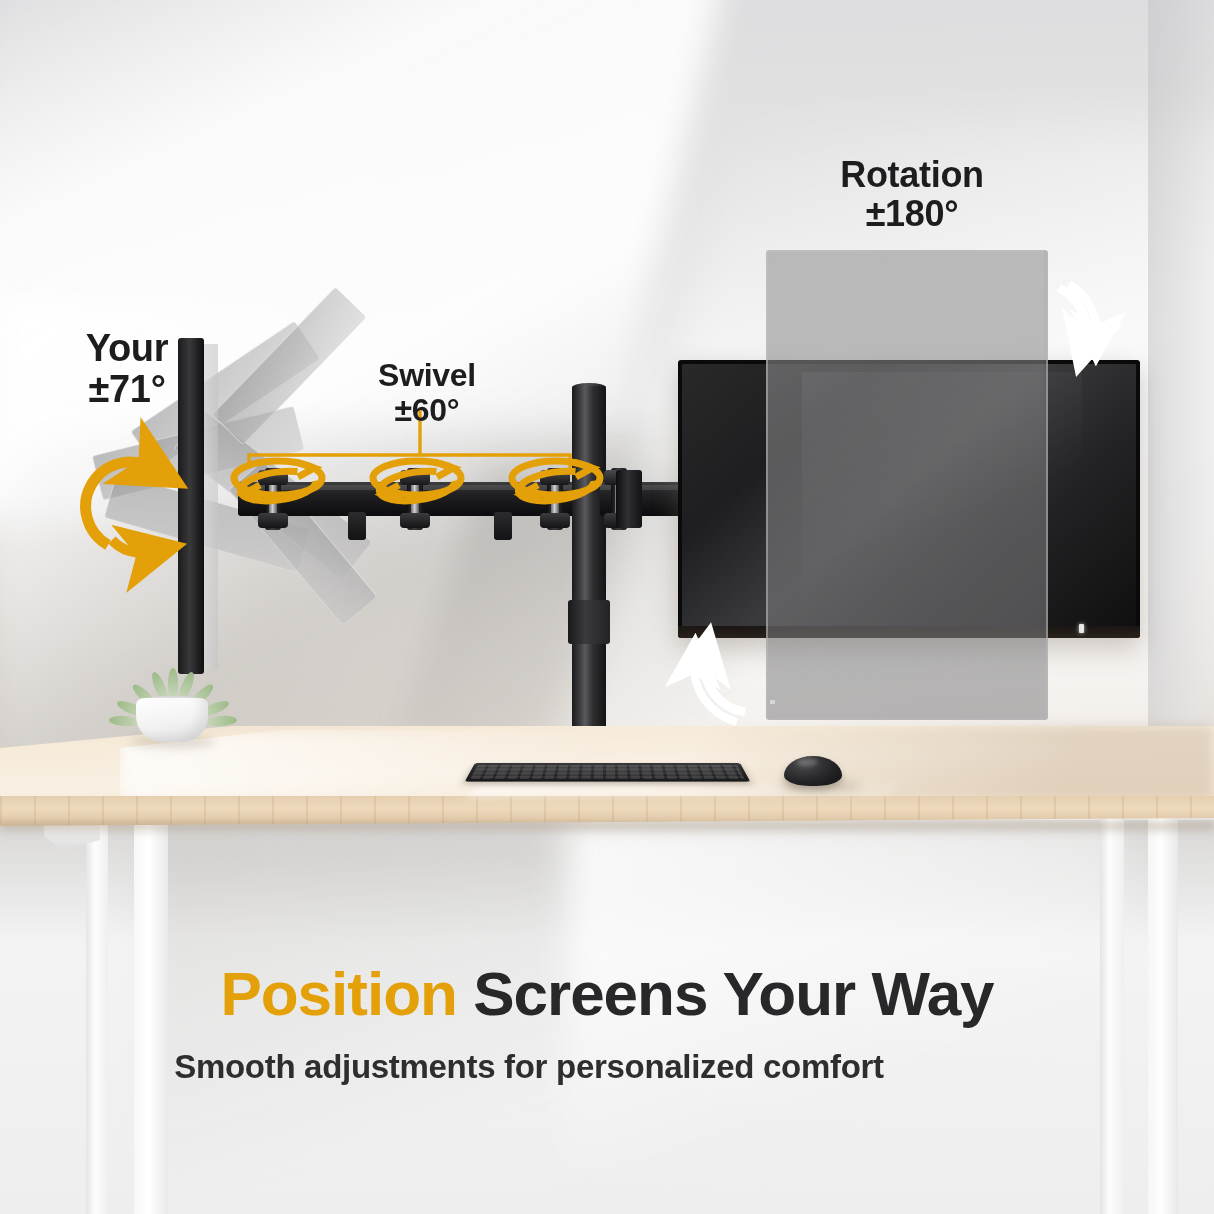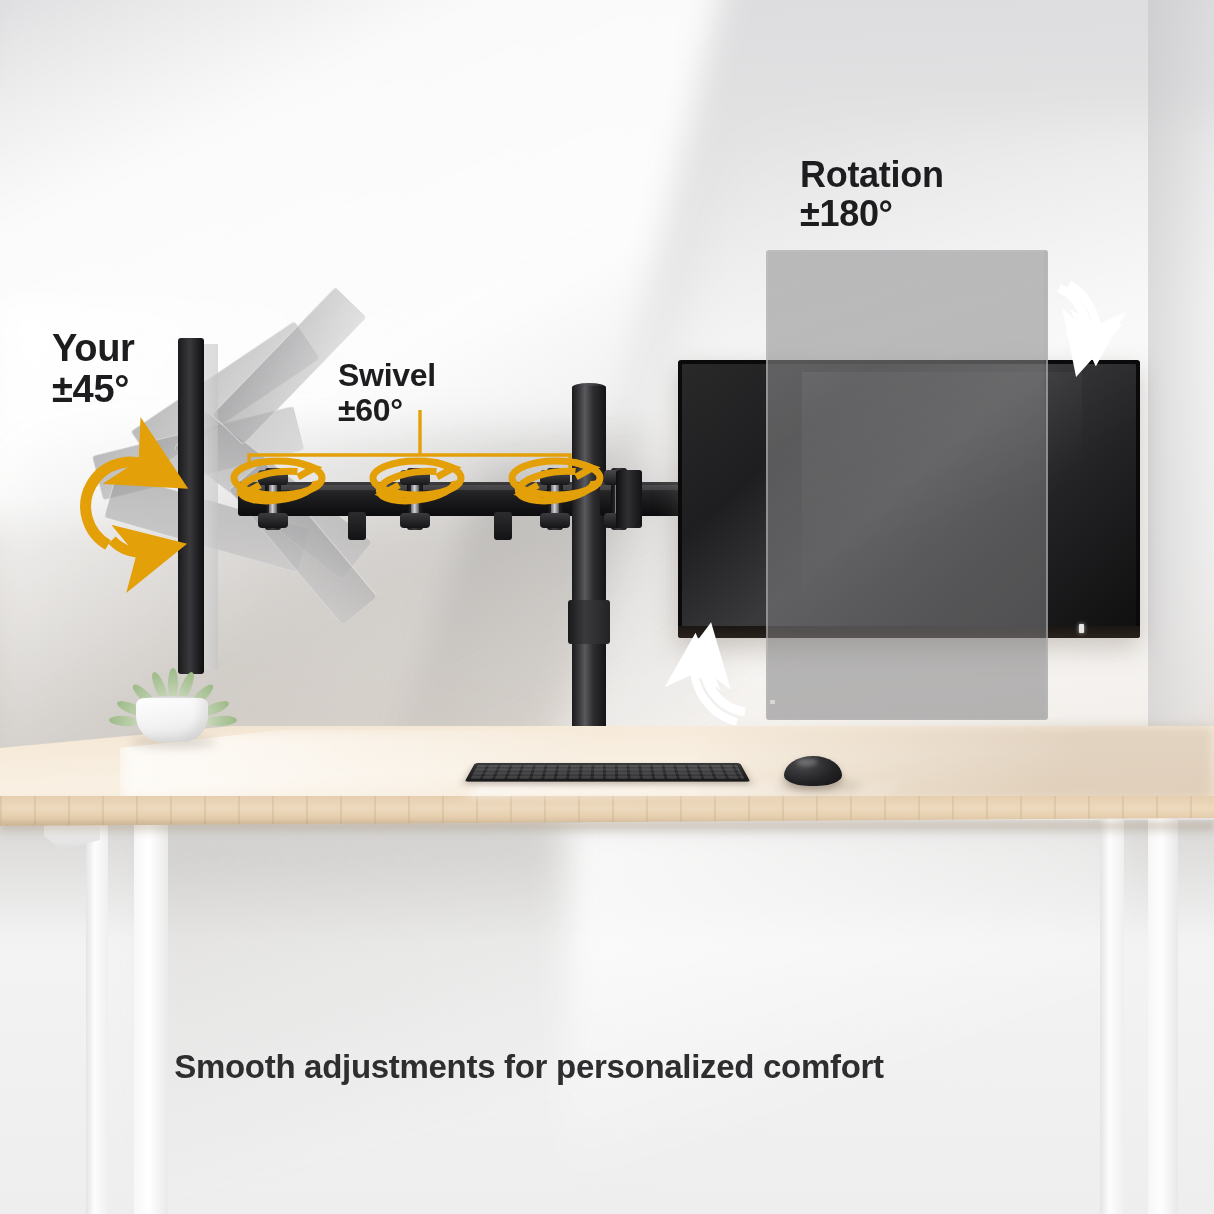--- a/index.html
+++ b/index.html
@@ -176,21 +176,21 @@
   .ghost-portrait{position:absolute;left:766px;top:250px;width:278px;height:466px;border-radius:3px;
       background:rgba(128,128,130,.55);border:2px solid rgba(186,186,188,.55);}
   .ghost-portrait-inner{position:absolute;left:766px;top:250px;width:278px;height:466px;
       background:linear-gradient(160deg,rgba(255,255,255,.10),rgba(255,255,255,0) 60%);}
   .ghost-led{position:absolute;left:770px;top:700px;width:5px;height:4px;background:rgba(230,230,230,.7);}
 
   
   .svg-layer{position:absolute;left:0;top:0;width:1214px;height:1214px;pointer-events:none;}
 
   
-  .label{position:absolute;color:#1d1d1f;font-weight:700;text-align:left;line-height:1.08;
+  .label{position:absolute;color:#1d1d1f;font-weight:700;text-align:center;line-height:1.08;
       letter-spacing:-.3px;}
   .label .l1{display:block;}
   .label .l2{display:block;}
   .lbl-tilt{left:52px;top:328px;width:150px;font-size:38px;}
   .lbl-swivel{left:338px;top:358px;width:178px;font-size:32px;}
   .lbl-rot{left:800px;top:156px;width:224px;font-size:36px;}
 
   
   .headline{position:absolute;left:0;top:958px;width:1214px;text-align:center;
       font-size:62px;font-weight:700;letter-spacing:-1px;color:#28282a;}
@@ -366,26 +366,27 @@
       <path d="M1069,284 A58,58 0 0 1 1097,336" fill="none" stroke="#ffffff" stroke-width="8" marker-end="url(#aw)"></path>
     </g>
     <g>
       <path d="M745,712 A48,48 0 0 1 705,656" fill="none" stroke="#ffffff" stroke-width="9" marker-end="url(#aw)"></path>
       <path d="M737,722 A58,58 0 0 1 694,663" fill="none" stroke="#ffffff" stroke-width="8" marker-end="url(#aw)"></path>
     </g>
   </svg>
 
   <div class="label lbl-tilt">
     <span class="l1">Your</span>
-    <span class="l2">±45°</span>
+    <span class="l2">±71°</span>
   </div>
   <div class="label lbl-swivel">
     <span class="l1">Swivel</span>
     <span class="l2">±60°</span>
   </div>
   <div class="label lbl-rot">
     <span class="l1">Rotation</span>
     <span class="l2">±180°</span>
   </div>
 
+  <div class="headline"><span class="accent">Position</span><span> Screens Your Way</span></div>
   <div class="subline">Smooth adjustments for personalized comfort</div>
 
 </div>
 
 </body></html>

